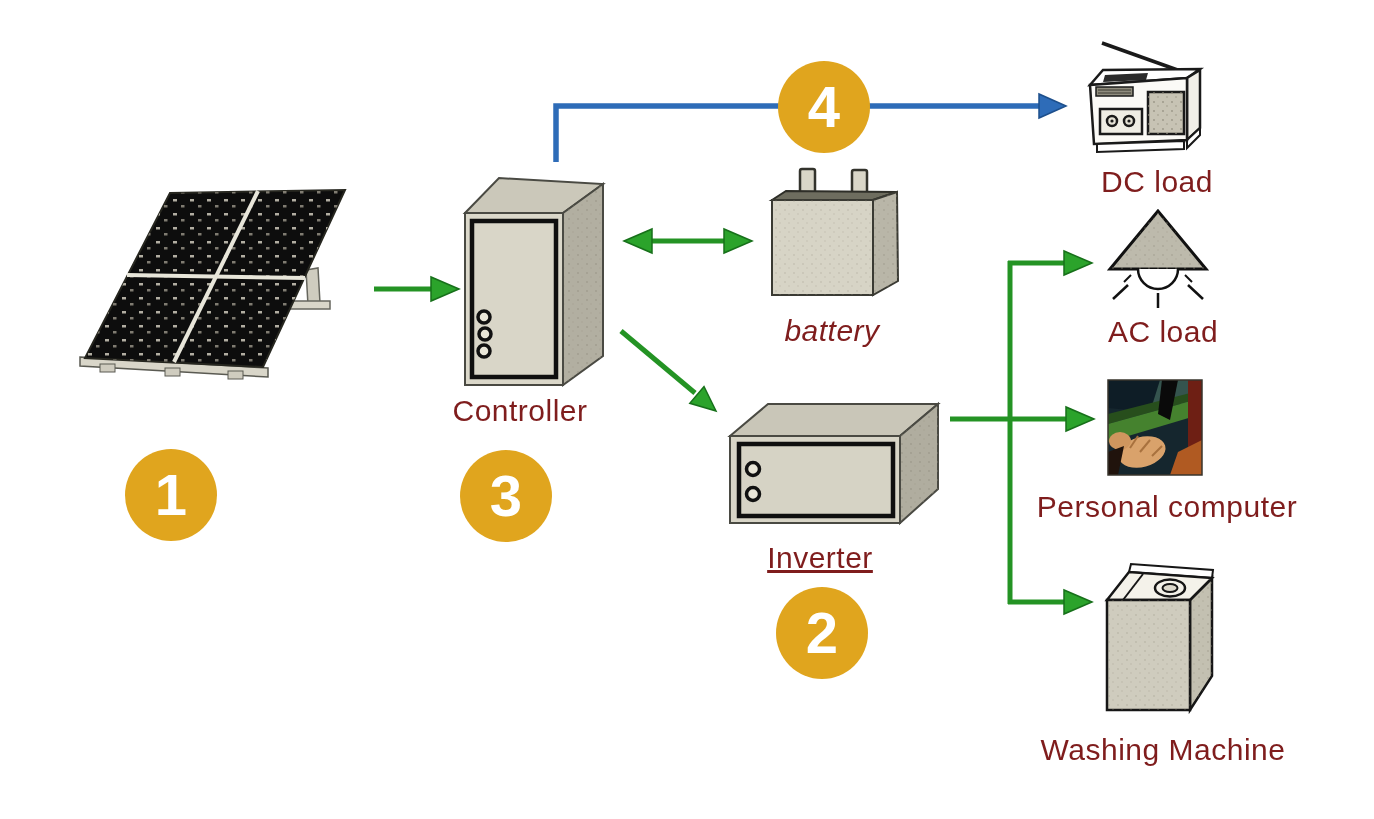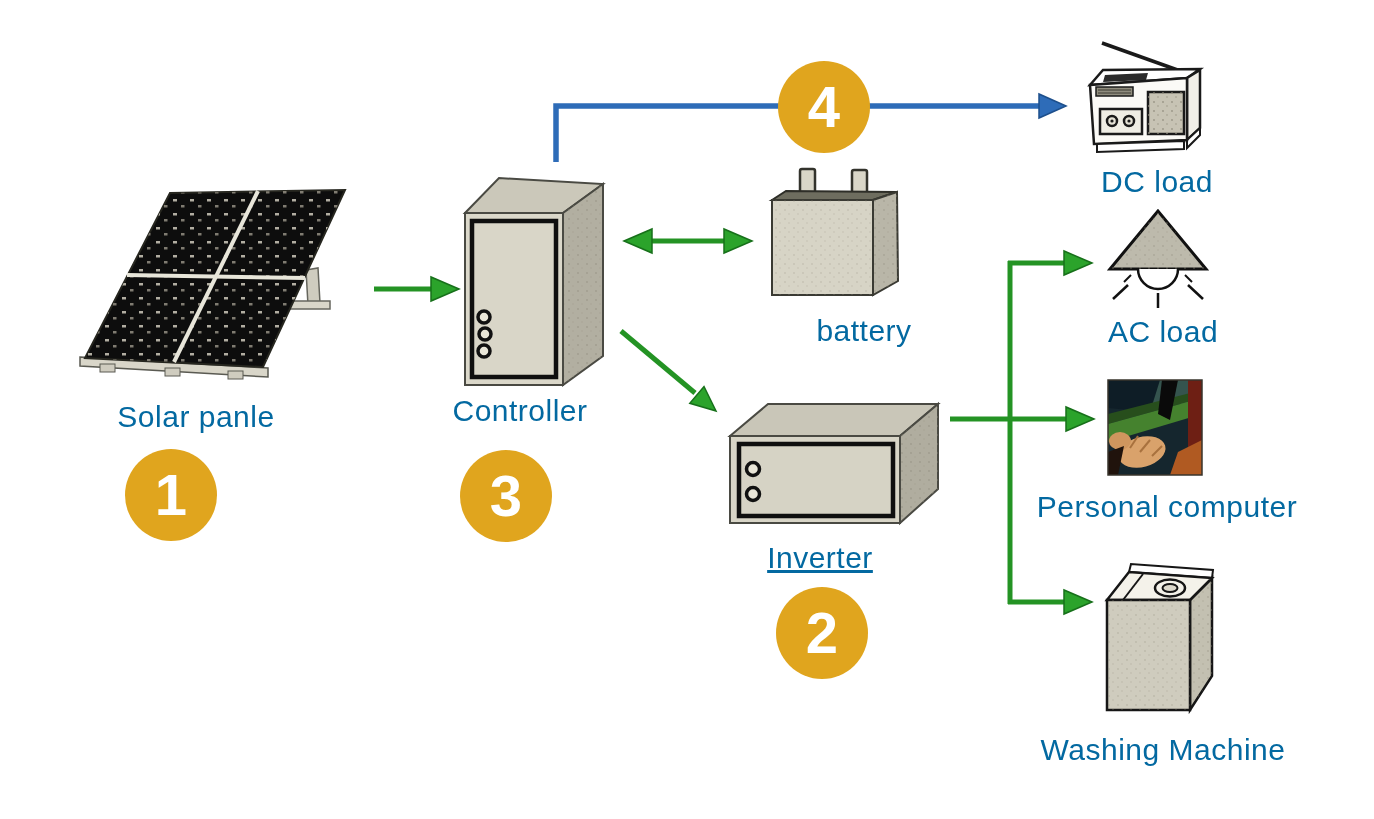--- a/index.html
+++ b/index.html
@@ -10,21 +10,21 @@
     background: #ffffff;
     font-family: "Liberation Sans", sans-serif;
     overflow: hidden;
   }
   .gfx { position: absolute; left: 0; top: 0; }
   .node-label {
     position: absolute;
     transform: translateX(-50%);
     font-size: 30px;
     letter-spacing: 0.5px;
-    color: #0369a1;
+    color: #7f1d1d;
     white-space: nowrap;
     line-height: 1;
   }
   .step-badge {
     position: absolute;
     width: 92px;
     height: 92px;
     border-radius: 50%;
     background: #e0a51e;
     color: #ffffff;
@@ -188,23 +188,22 @@
       <polygon points="1190,600 1212,578 1212,676 1190,710" fill="url(#speck)" opacity="0.4"></polygon>
       <polygon points="1107,600 1129,572 1212,578 1190,600" fill="#f4f2ea" stroke="#161616" stroke-width="2.5"></polygon>
       <line x1="1143" y1="574" x2="1123" y2="600" stroke="#161616" stroke-width="2"></line>
       <ellipse cx="1170" cy="588" rx="15" ry="8.5" fill="#f4f2ea" stroke="#161616" stroke-width="2.5"></ellipse>
       <ellipse cx="1170" cy="588" rx="7.5" ry="4" fill="#dcd9cc" stroke="#161616" stroke-width="2"></ellipse>
       <rect x="1107" y="600" width="83" height="110" fill="#cfccbe" stroke="#161616" stroke-width="2.5"></rect>
       <rect x="1107" y="600" width="83" height="110" fill="url(#speck)" opacity="0.3"></rect>
     </g>
   </svg>
 
-  <div class="node-label" style="left:196px; top:402px;">Solar panle</div>
   <div class="node-label" style="left:520px; top:396px;">Controller</div>
-  <div class="node-label" style="left:864px; top:316px;">battery</div>
+  <div class="node-label" style="left:832px; top:316px;font-style:italic;">battery</div>
   <div class="node-label" style="left:820px; top:543px;text-decoration:underline;">Inverter</div>
   <div class="node-label" style="left:1157px; top:167px;">DC load</div>
   <div class="node-label" style="left:1163px; top:317px;text-align:right;">AC load</div>
   <div class="node-label" style="left:1163px; top:735px;">Washing Machine</div>
   <div class="node-label" style="left:1167px; top:492px;">Personal computer</div>
 
   <div class="step-badge" style="left:125px; top:449px;">1</div>
   <div class="step-badge" style="left:460px; top:450px;">3</div>
   <div class="step-badge" style="left:776px; top:587px;">2</div>
   <div class="step-badge" style="left:778px; top:61px;">4</div>

